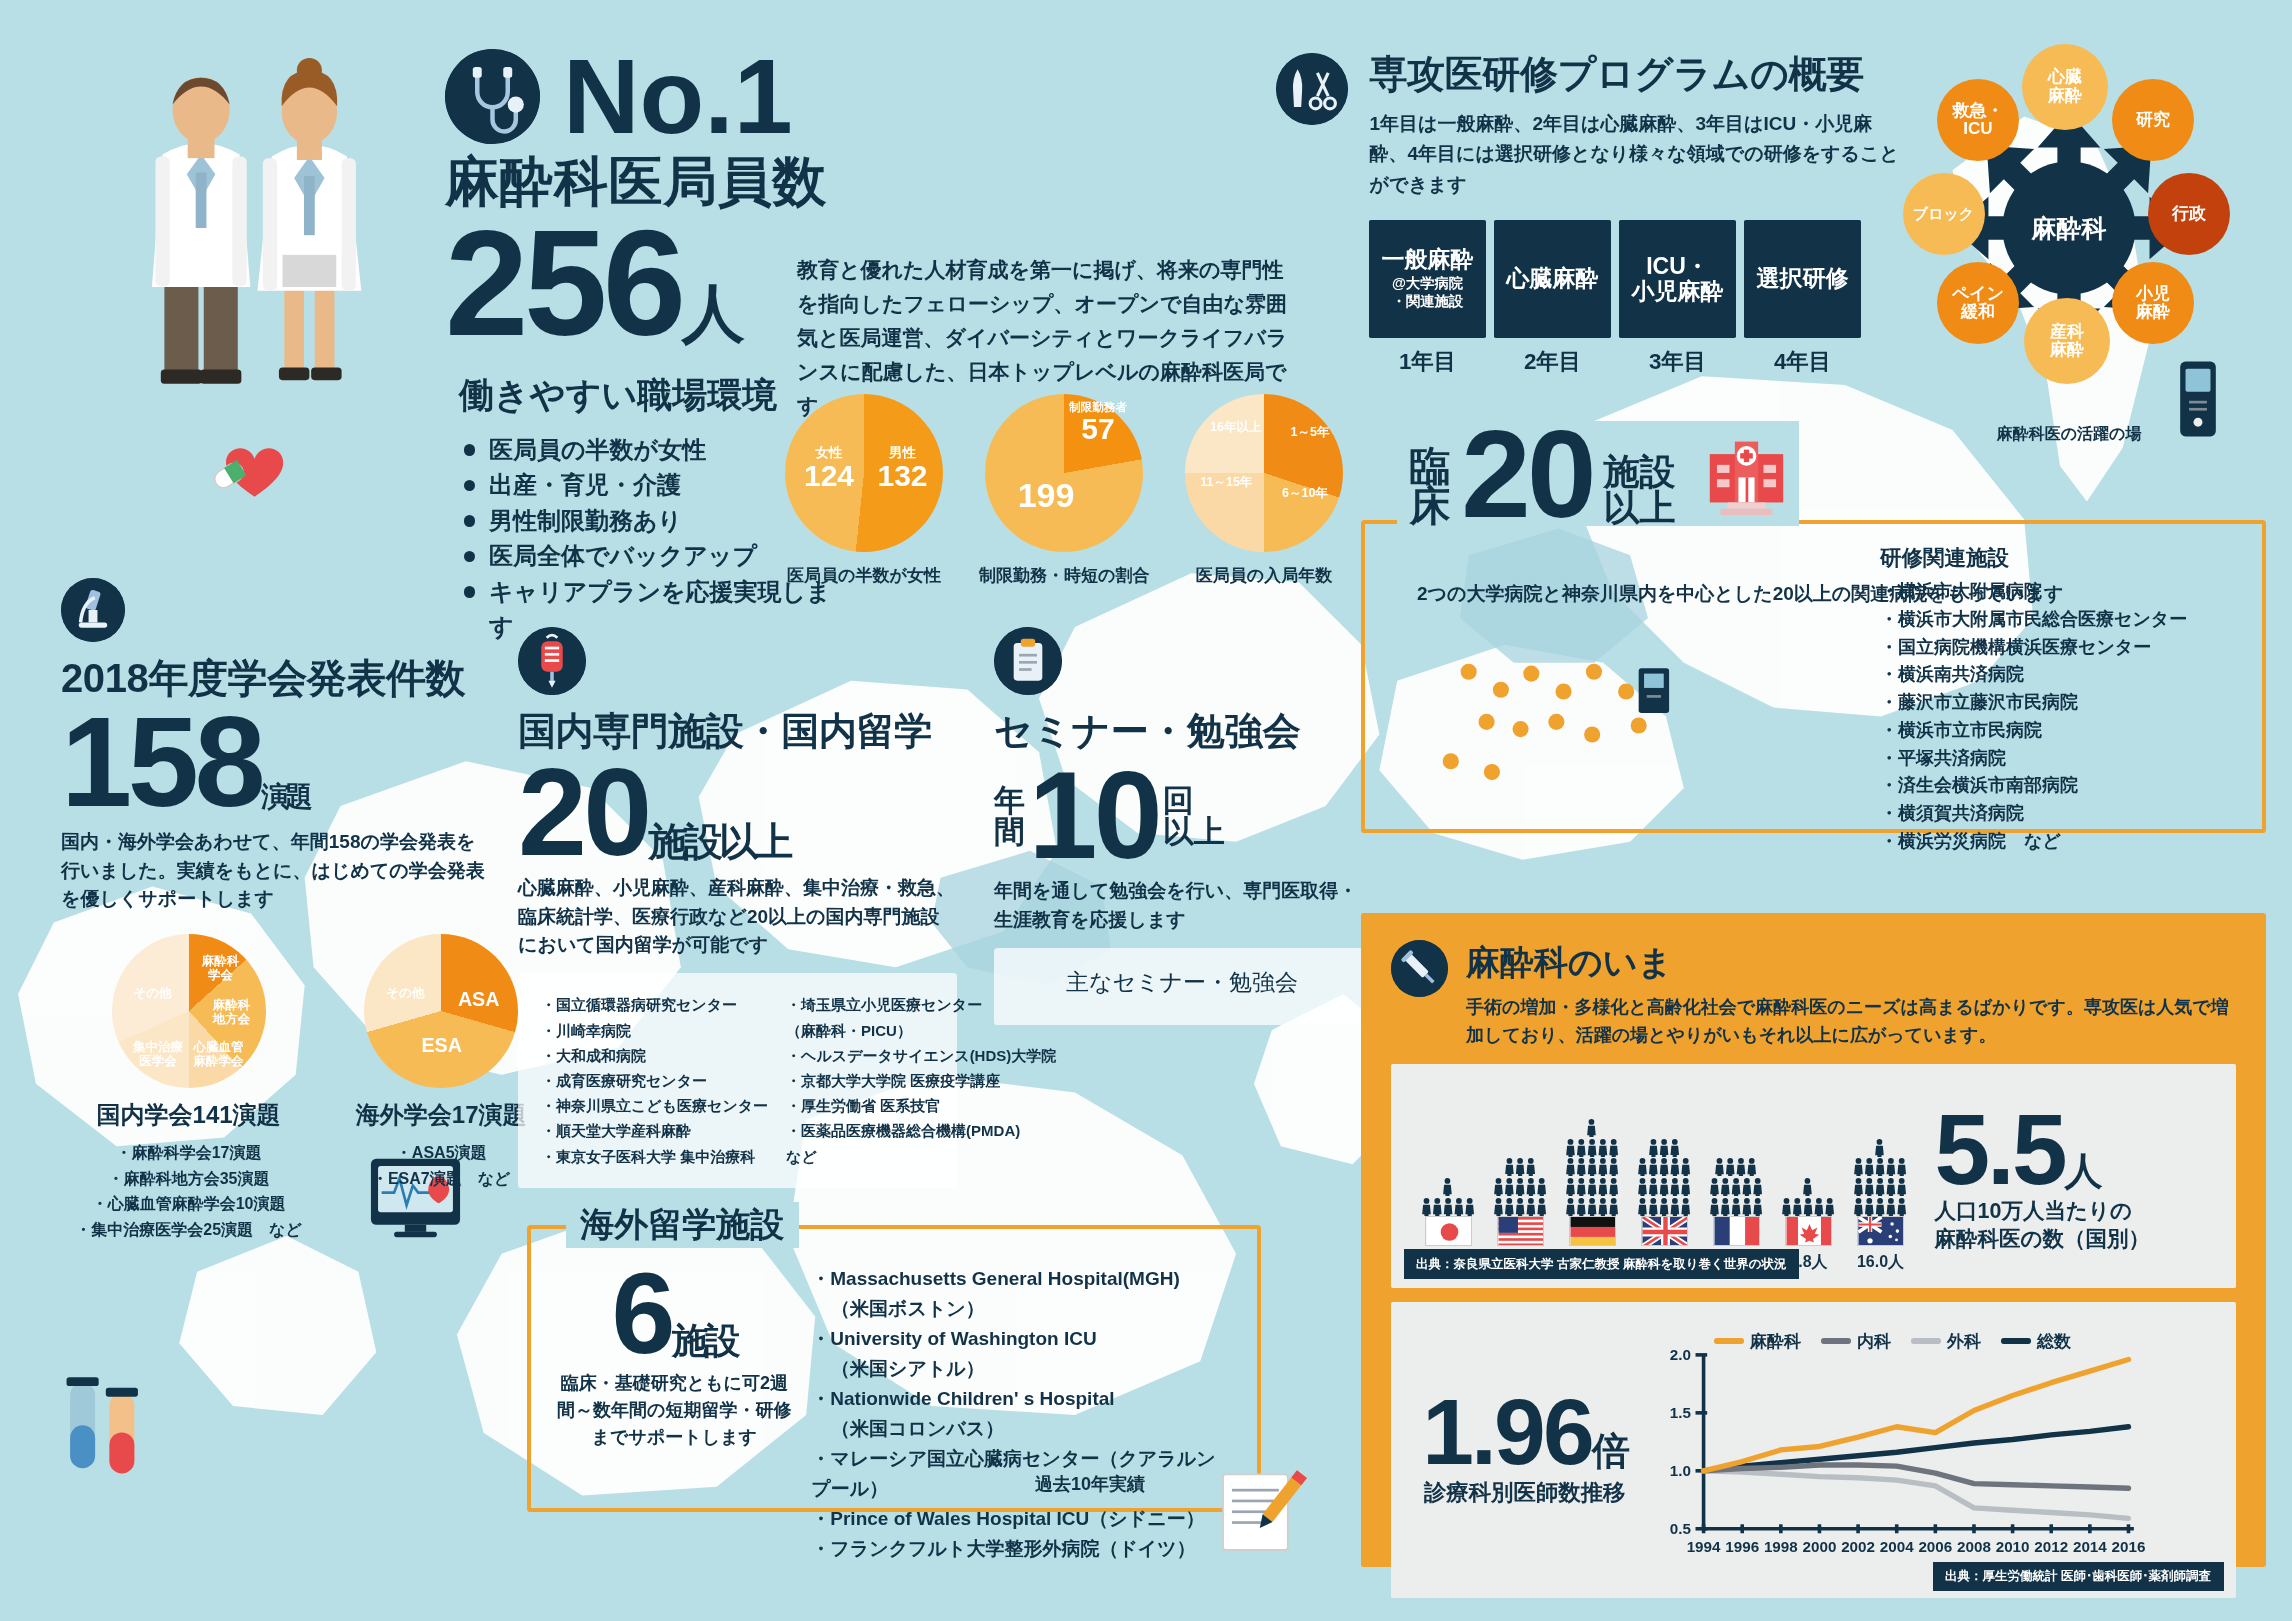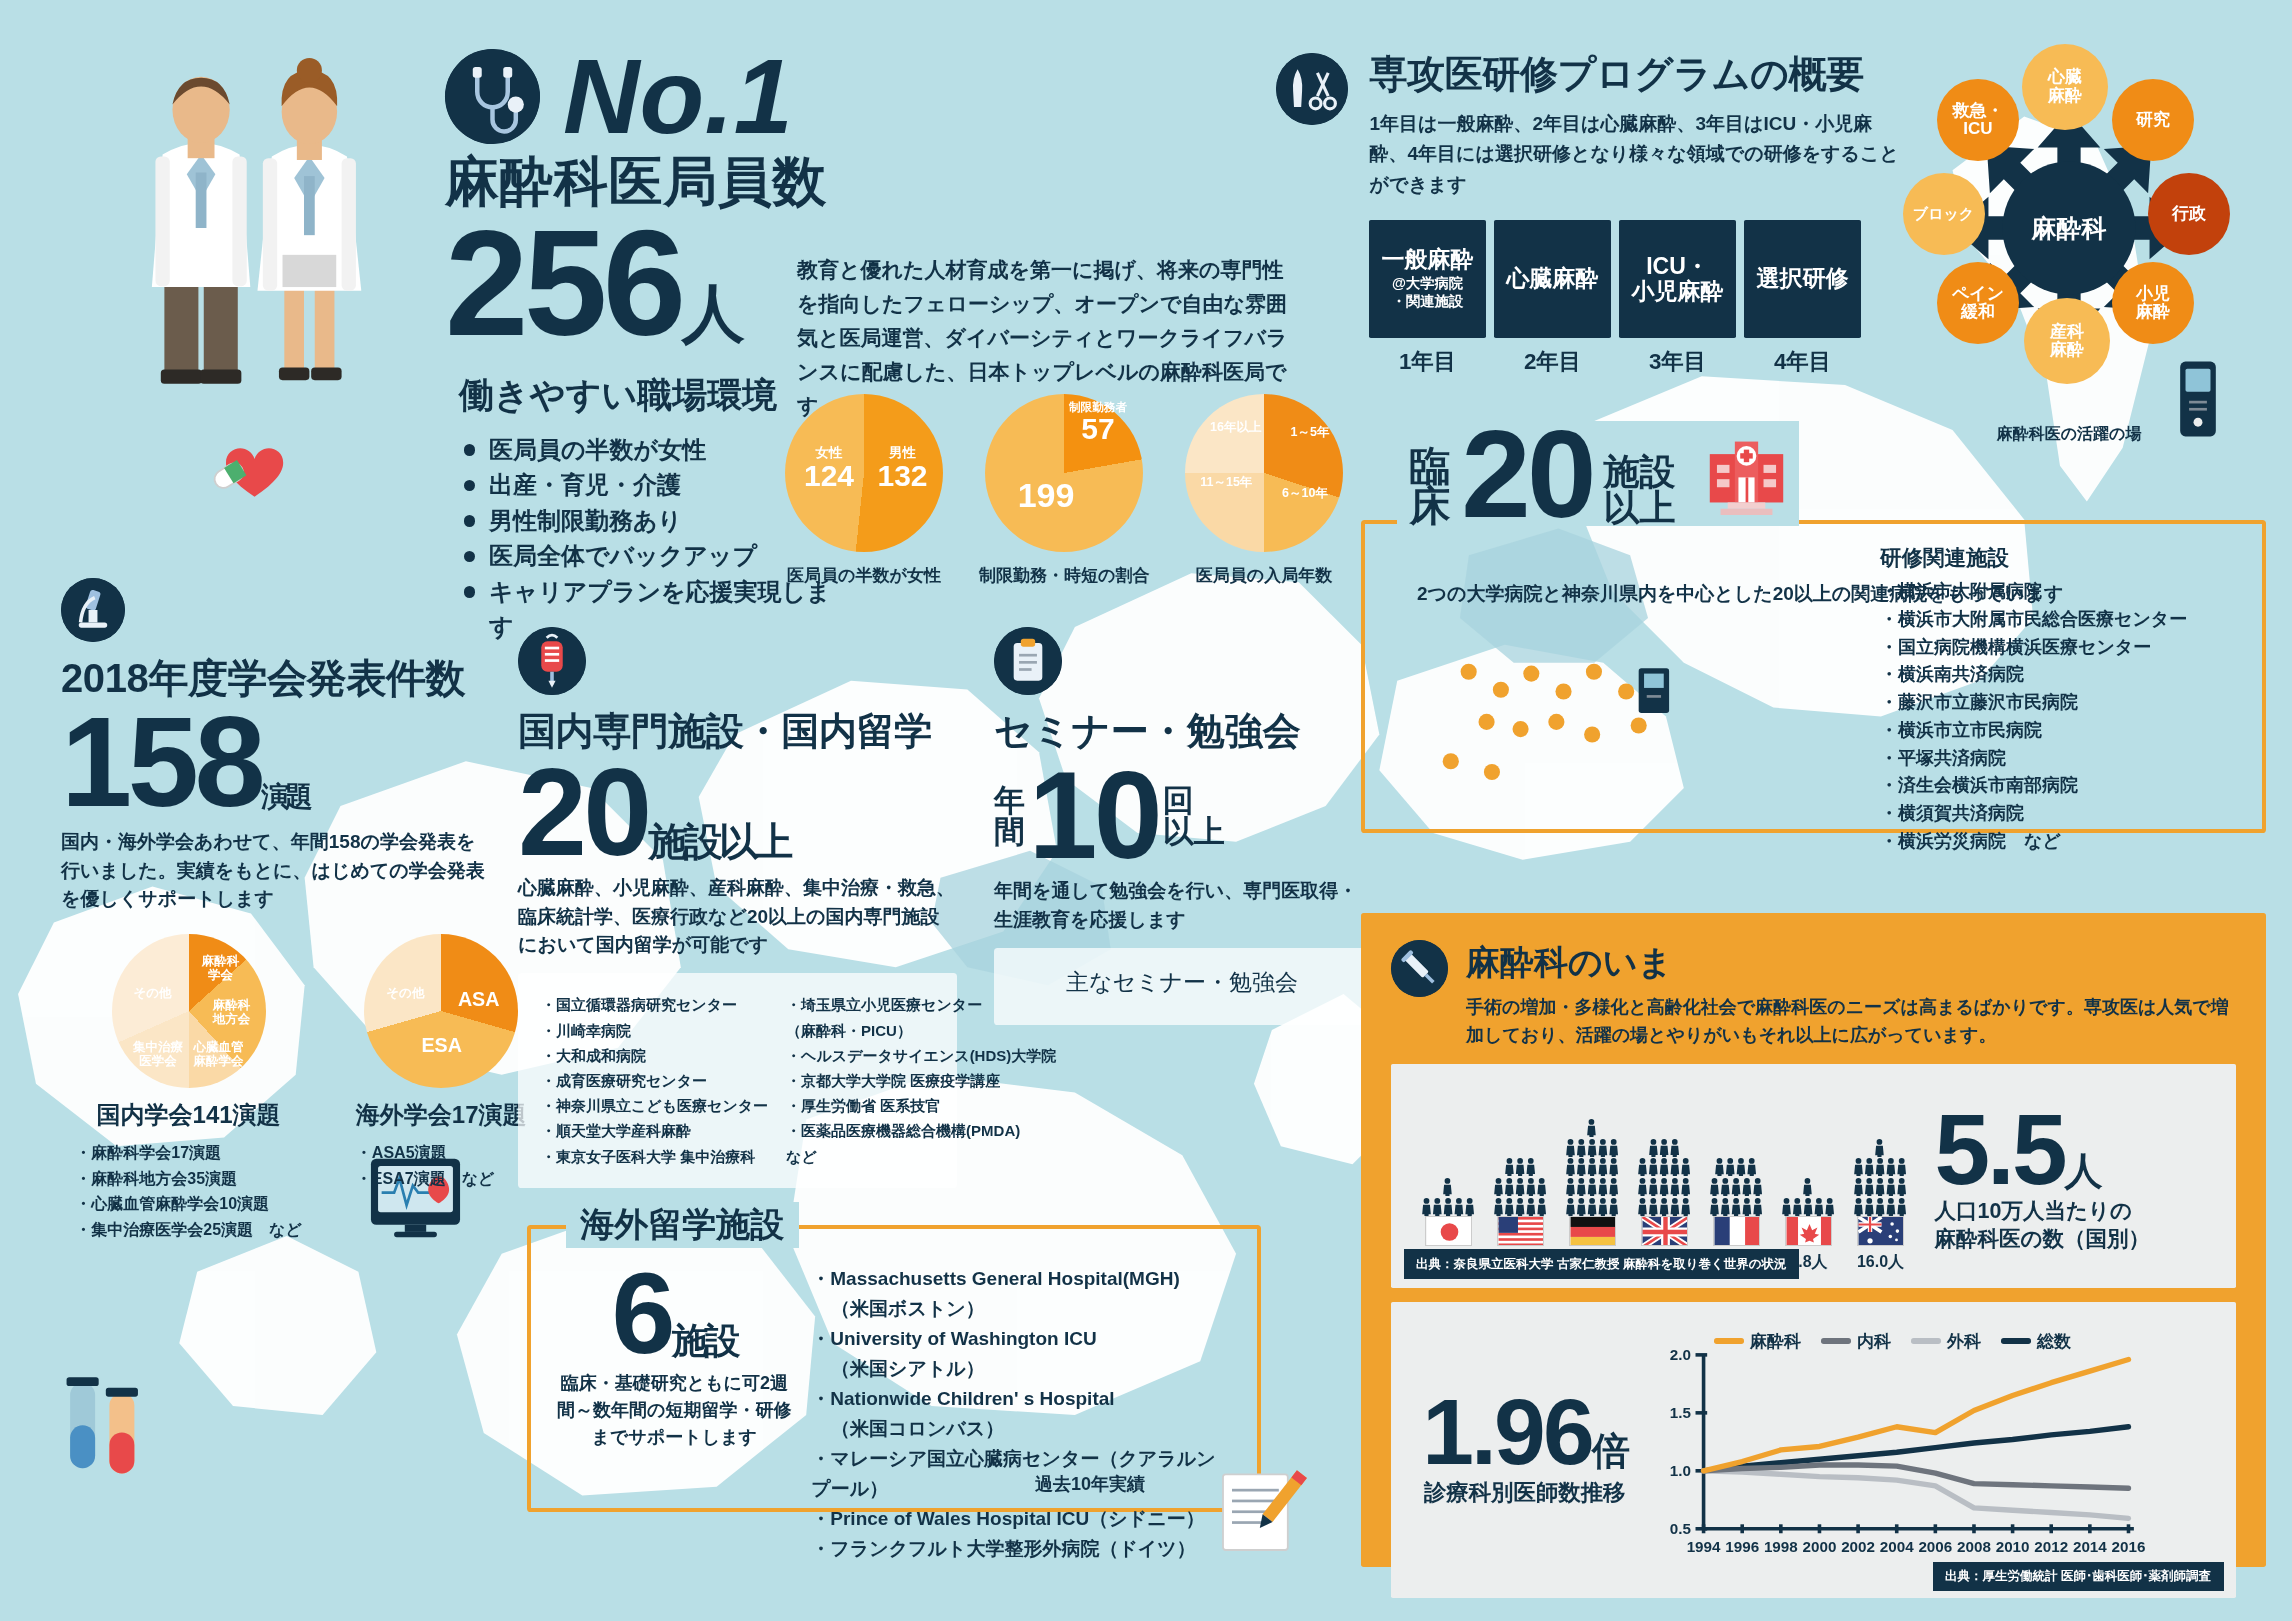--- a/index.html
+++ b/index.html
@@ -20,21 +20,21 @@
     display: flex; align-items: center; justify-content: center;
   }
 
   
   .people { position: absolute; left: 148px; top: 49px; width: 278px; height: 358px; }
 
   
   #no1 { left: 445px; top: 49px; width: 896px; }
   #no1 .row1 { display: flex; align-items: center; gap: 23px; }
   #no1 .stetho { width: 95px; height: 95px; }
-  #no1 .no1txt { font-size: 106px; font-weight: 800; line-height: .9; font-style: italic; }
+  #no1 .no1txt { font-size: 106px; font-weight: 800; line-height: .9; }
   #no1 .sub { font-size: 54px; font-weight: 800; margin-top: 1.8px; letter-spacing: .01em; }
   #no1 .bignum { font-size: 150px; font-weight: 800; line-height: .86; letter-spacing: -.03em; }
   #no1 .bignum small { font-size: 63px; font-weight: 800; }
   #no1 .para {
     position: absolute; left: 352px; top: 204px; width: 502px;
     font-size: 21px; line-height: 1.62; font-weight: 600;
   }
 
   
   #workenv { left: 459px; top: 372px; width: 385px; }
@@ -62,21 +62,21 @@
   #gakkai { left: 61px; top: 578px; width: 475px; }
   #gakkai .ic { width: 64px; height: 64px; margin-bottom: 9px; }
   #gakkai h2 { font-size: 40px; font-weight: 800; letter-spacing: -.01em; }
   #gakkai .n { font-size: 128px; font-weight: 800; line-height: .88; letter-spacing: -.035em; }
   #gakkai .n em { font-style: normal; font-size: 28px; font-weight: 700; }
   #gakkai .d { font-size: 19px; font-weight: 600; line-height: 1.52; margin-top: 9px; width: 430px; }
   .g-pies { display: flex; gap: 54px; margin-top: 19.7px; padding-left: 14.3px; }
   .gp { text-align: center; }
   .gp .pie { width: 154px; height: 154px; }
   .gp h4 { font-size: 24px; font-weight: 800; margin-top: 10.7px; }
-  .gp ul { list-style: none; text-align: left; margin-top: 9px; }
+  .gp ul { list-style: none; text-align: center; margin-top: 9px; }
   .gp li { font-size: 16px; font-weight: 600; line-height: 1.62; }
   .gp .plab .t { font-size: 12.5px; line-height: 1.12; }
 
   
   #kokunai { left: 518px; top: 627px; width: 439px; }
   #kokunai .ic { width: 68px; height: 68px; margin-bottom: 10.7px; }
   #kokunai h2 { font-size: 38px; font-weight: 800; letter-spacing: -.01em; }
   #kokunai .n { font-size: 124px; font-weight: 800; line-height: .9; letter-spacing: -.03em; }
   #kokunai .n em { font-style: normal; font-size: 39px; font-weight: 800; }
   #kokunai .d { font-size: 19px; font-weight: 600; line-height: 1.52; margin-top: 5.4px; }

